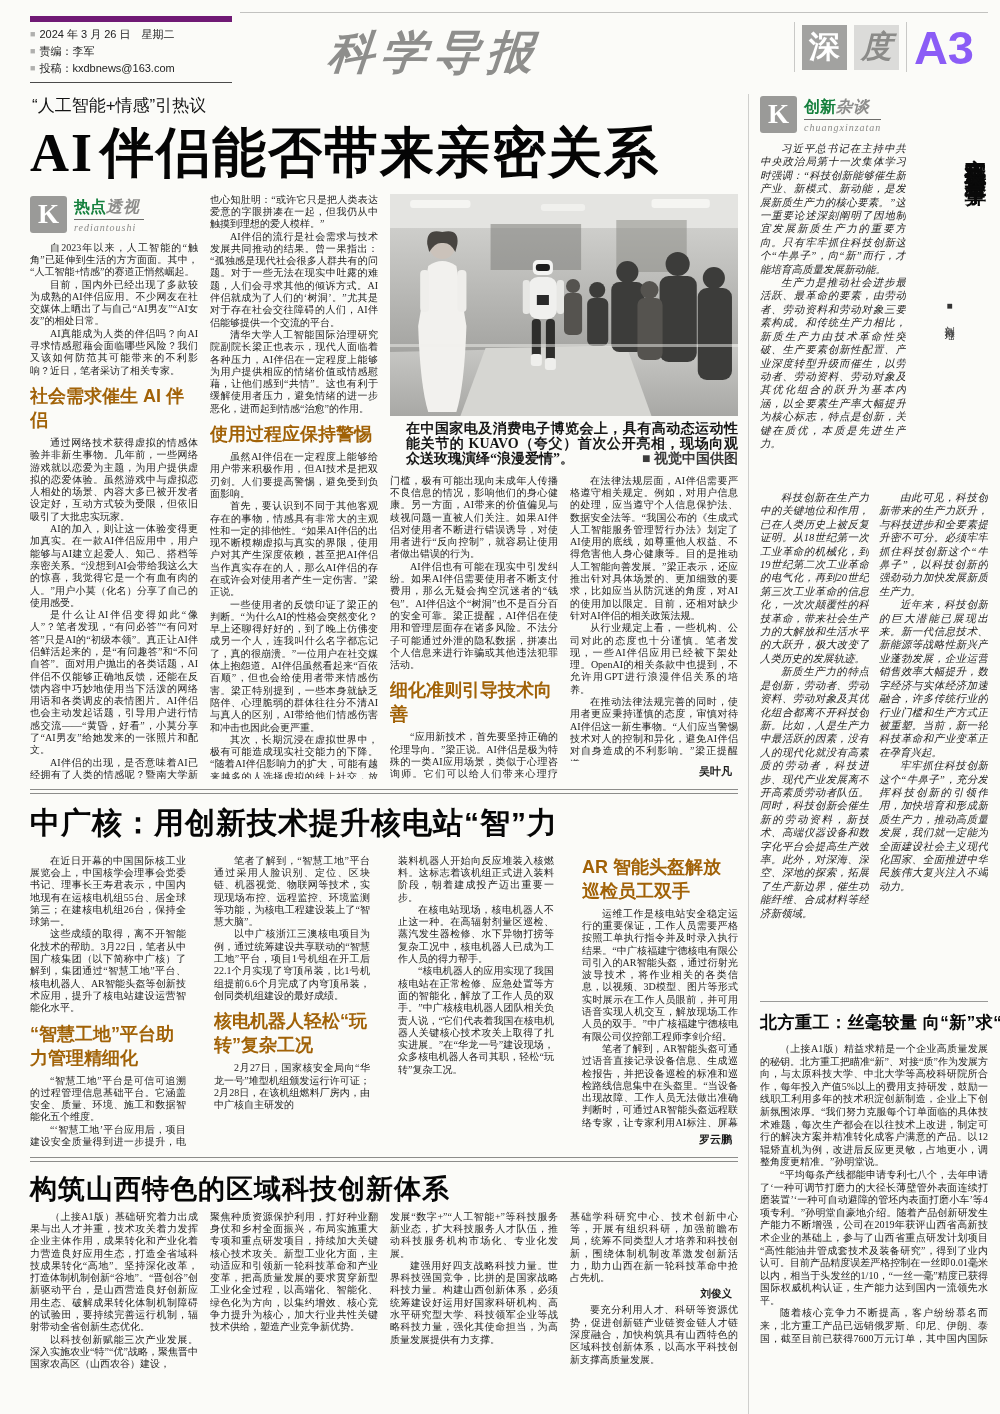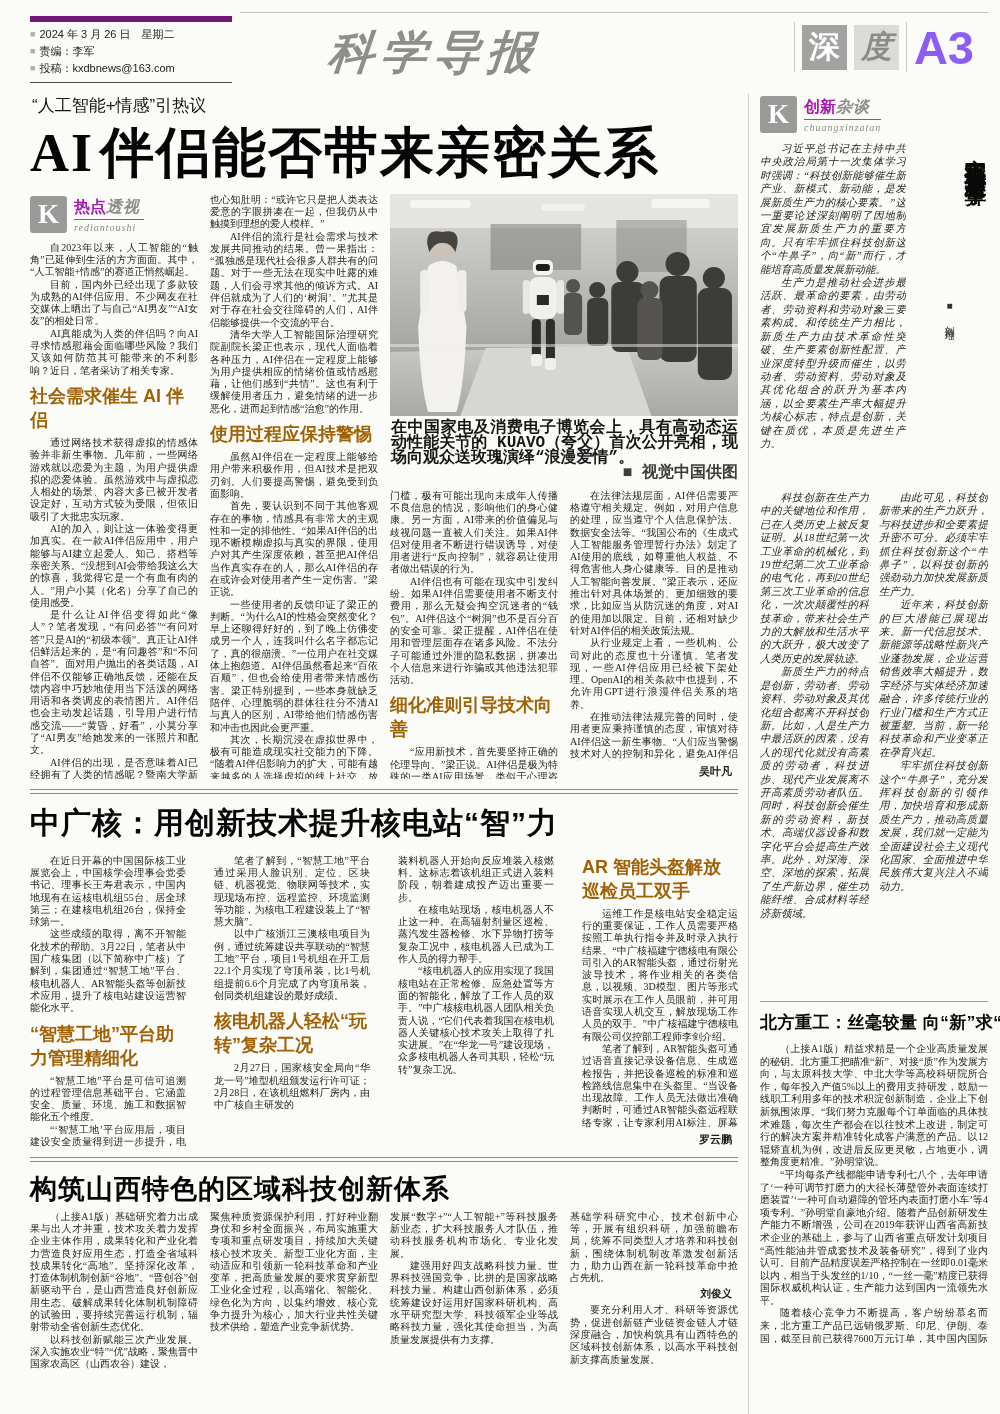--- a/index.html
+++ b/index.html
@@ -29,38 +29,38 @@
   
   .kicker{font-family:"Liberation Sans",sans-serif;font-size:17px;color:#141414;margin:0 0 7px 2px;}
   .lead-title{margin:0 0 12px 0;font-family:"Liberation Sans","DejaVu Sans",sans-serif;
               font-size:54px;font-weight:900;letter-spacing:2px;line-height:1.05;color:#050505;}
   .lead-title .en{font-family:"Liberation Serif",serif;font-weight:700;margin-right:6px;}
   .lead-grid{display:flex;gap:12px;height:585px;}
   .lcol{width:168px;flex:none;display:flex;flex-direction:column;overflow:hidden;}
   .rhalf{flex:1;display:flex;flex-direction:column;min-width:0;}
   .photo{height:222px;flex:none;background:#bdbdbb;}
   .photo svg{display:block;width:100%;height:100%;}
-  .caption{flex:none;margin:5px 0 0 1px;font-family:Liberation Mono, monospace;
-           font-size:16px;line-height:15px;font-weight:700;color:#161616;text-align:justify;}
+  .caption{flex:none;margin:5px 0 0 16px;font-family:Liberation Serif, serif;
+           font-size:14px;line-height:15px;font-weight:700;color:#161616;text-align:justify;}
   .caption .credit{float:right;color:#3c3c3c;font-weight:700;}
   .subcols{display:flex;gap:12px;flex:1;margin-top:9px;min-height:0;}
   .scol{flex:1;display:flex;flex-direction:column;overflow:hidden;min-width:0;}
   
   .ptxt{flex:1;overflow:hidden;}
   p.b{margin:0;font-size:10px;line-height:12.3px;text-align:justify;text-indent:2em;color:#1d1d1d;}
   h4.ssub{margin:7px 0 5px 0;font-family:"Liberation Sans",sans-serif;
           font-size:18px;font-weight:700;color:#a16207;}
   .byline{flex:none;font-weight:700;font-size:11px;text-align:right;margin-top:3px;padding-right:6px;}
   
   .tagrow{display:flex;gap:7px;margin:2px 0 9px 0;flex:none;align-items:flex-start;}
   .kbox{width:37px;height:37px;background:#9a9a98;color:#fff;border-radius:3px;flex:none;
         display:flex;align-items:center;justify-content:center;
         font-family:"Liberation Serif",serif;font-weight:700;font-size:27px;}
   .tagname{font-size:16px;line-height:18px;border-bottom:1px solid #6d6d6b;padding:2px 4px 3px 0;white-space:nowrap;}
-  .tagname .t1{font-family:"Liberation Sans",sans-serif;font-weight:700;color:#a21caf;}
+  .tagname .t1{font-family:"Liberation Sans",sans-serif;font-weight:700;color:#15803d;}
   .tagname .t2{font-style:italic;color:#8d8d8b;font-weight:700;letter-spacing:1px;}
   .pinyin{font-style:italic;color:#8a8a88;font-size:10px;letter-spacing:1px;margin-top:2px;}
   
   .hdouble{border-top:1px solid #8c8c8a;border-bottom:1px solid #8c8c8a;height:3px;margin:10px 0 9px 0;}
   
   .cgn-t{margin:2px 0 11px 0;font-family:"Liberation Sans",sans-serif;font-size:30px;font-weight:900;
          letter-spacing:1px;color:#060606;}
   .cgn-grid{display:flex;gap:28px;height:292px;}
   .gcol{flex:1;display:flex;flex-direction:column;overflow:hidden;min-width:0;}
   

